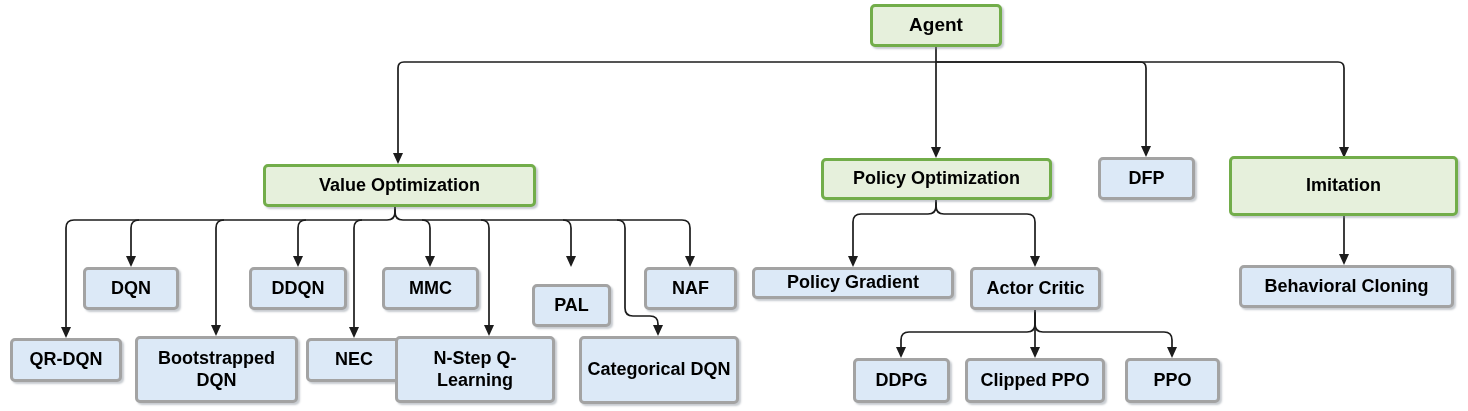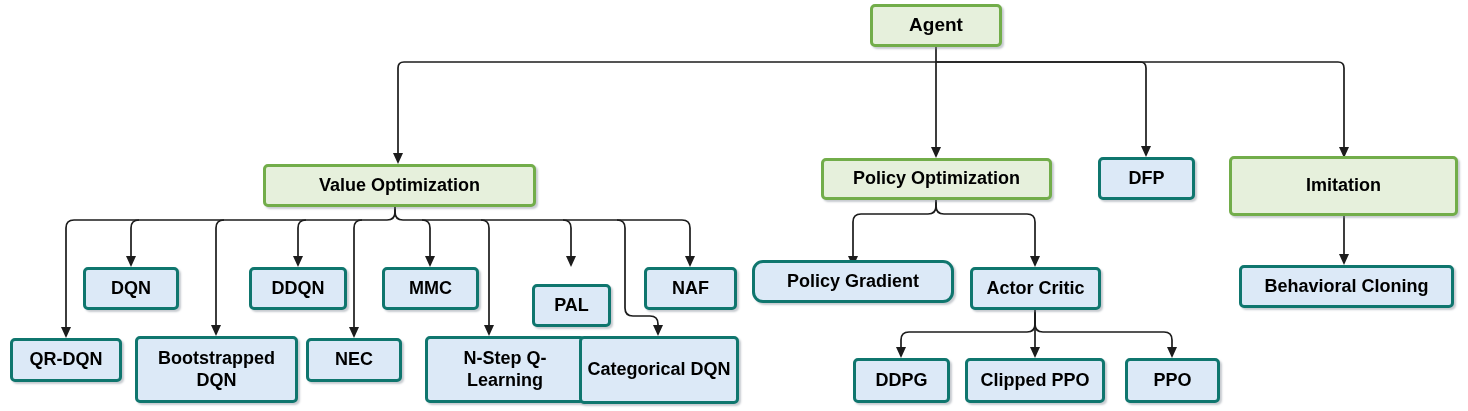--- a/index.html
+++ b/index.html
@@ -3,37 +3,37 @@
 <meta charset="utf-8">
 <style>
   html,body{margin:0;padding:0;background:#ffffff;}
   .stage{position:relative;width:1468px;height:411px;background:#ffffff;overflow:hidden;
          font-family:"Liberation Sans",sans-serif;}
   svg.connectors{position:absolute;left:0;top:0;width:1468px;height:411px;}
   .node{position:absolute;box-sizing:border-box;display:flex;align-items:center;justify-content:center;
         text-align:center;font-weight:700;font-size:18px;color:#000;border-radius:5px;line-height:1.18;
         padding:10px 4px;box-shadow:2px 2px 2px rgba(130,140,150,0.45);}
   .cat{background:#e6f0dc;border:3px solid #72ad4a;}
-  .alg{background:#dce9f7;border:3px solid #0f766e;}
+  .alg{background:#dce9f7;border:3px solid #a3a3a3;}
   #n-agent{left:870px;top:4px;width:132px;height:43px;font-size:19px;}
   #n-value{left:263px;top:164px;width:273px;height:43px;}
   #n-policy{left:821px;top:158px;width:231px;height:42px;}
   #n-dfp{left:1098px;top:157px;width:97px;height:43px;}
   #n-imitation{left:1229px;top:156px;width:229px;height:60px;}
   #n-dqn{left:83px;top:267px;width:96px;height:43px;}
   #n-ddqn{left:249px;top:267px;width:98px;height:43px;}
   #n-mmc{left:382px;top:267px;width:97px;height:43px;}
   #n-pal{left:532px;top:267px;width:79px;height:43px;margin-top:17px;}
   #n-naf{left:644px;top:267px;width:93px;height:43px;}
   #n-qrdqn{left:10px;top:338px;width:112px;height:44px;}
   #n-bootstrapped{left:135px;top:336px;width:163px;height:67px;}
   #n-nec{left:306px;top:338px;width:96px;height:44px;}
-  #n-nstep{left:425px;top:336px;width:160px;height:67px;}
+  #n-nstep{left:395px;top:336px;width:160px;height:67px;}
   #n-categorical{left:579px;top:336px;width:160px;height:68px;}
-  #n-policygrad{left:752px;top:260px;width:202px;height:43px;border-radius:11px;}
+  #n-policygrad{left:752px;top:267px;width:202px;height:32px;}
   #n-actorcritic{left:970px;top:267px;width:131px;height:43px;}
   #n-behavioral{left:1239px;top:265px;width:215px;height:43px;}
   #n-ddpg{left:853px;top:358px;width:97px;height:45px;}
   #n-clippedppo{left:965px;top:358px;width:140px;height:45px;}
   #n-ppo{left:1125px;top:358px;width:95px;height:45px;}
 </style>
 </head>
 <body>
 
 <div class="stage">

